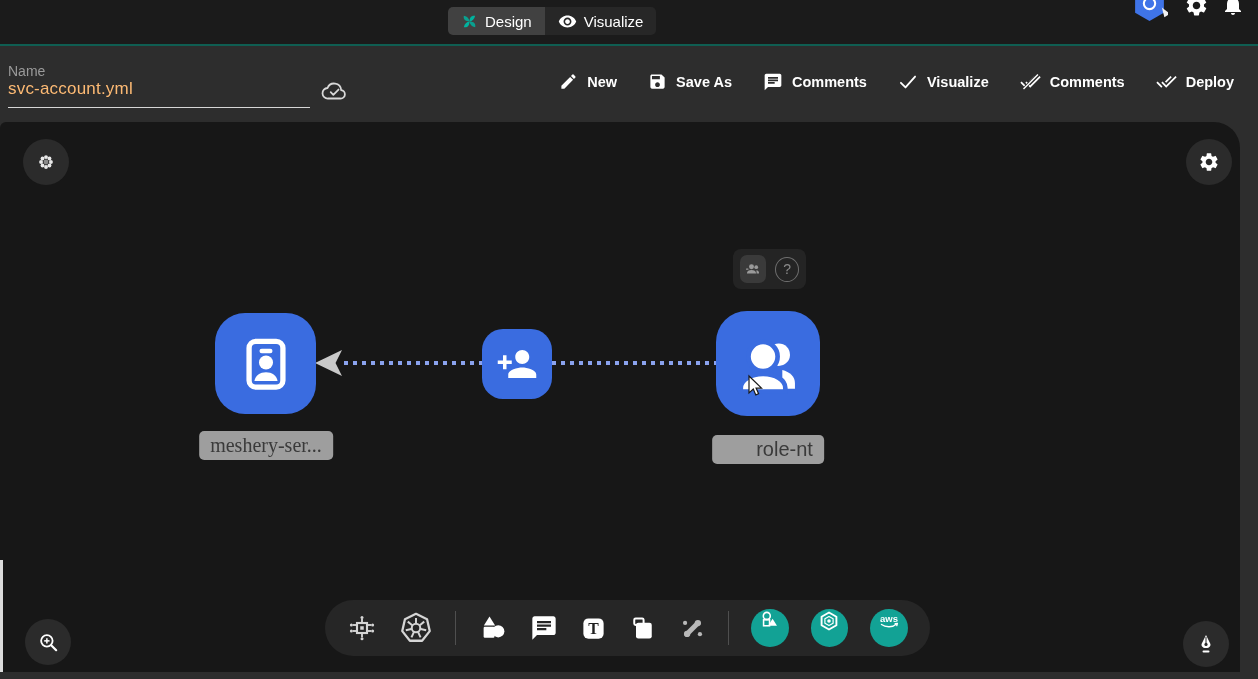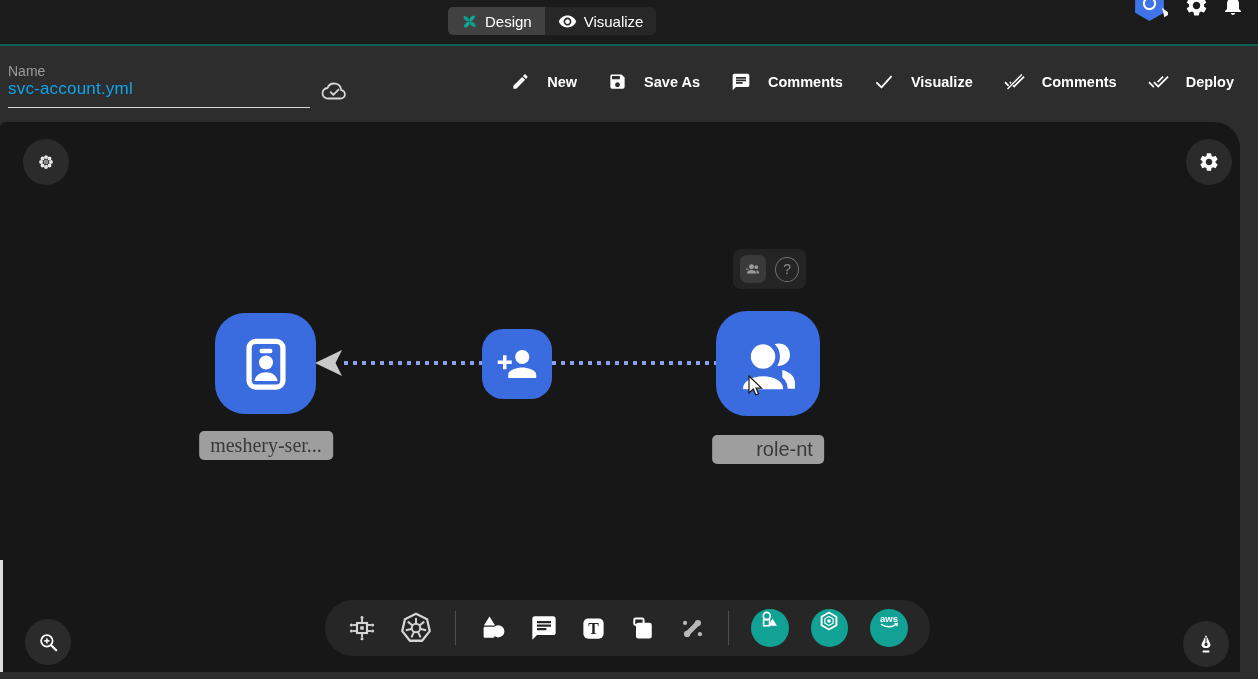--- a/index.html
+++ b/index.html
@@ -11,25 +11,25 @@
   .tabs{position:absolute;left:448px;top:7px;display:flex;border-radius:5px;overflow:hidden;}
   .tab{height:28px;display:flex;align-items:center;gap:7px;padding:0 13px;font-size:15px;color:#fff;cursor:pointer;}
   .tab-design{background:#414141;}
   .tab-visualize{background:#272727;}
   .topbar-icon{position:absolute;}
   .teal-line{position:absolute;left:0;top:44px;width:1258px;height:2px;background:#0f5e52;}
 
   
   .actionbar{position:absolute;left:0;top:46px;width:1258px;height:76px;background:#2d2d2d;}
   .name-label{position:absolute;left:8px;top:17px;font-size:14px;color:#9a9a9a;}
-  .name-value{position:absolute;left:8px;top:33px;font-size:17px;color:#0ea5e9;letter-spacing:.2px;}
+  .name-value{position:absolute;left:8px;top:33px;font-size:17px;color:#fdba74;letter-spacing:.2px;}
   .name-underline{position:absolute;left:8px;top:61px;width:302px;height:1px;background:#d6d6d6;}
   .cloud-btn{position:absolute;left:320px;top:31px;}
   .actions{position:absolute;right:24px;top:25px;display:flex;align-items:center;gap:31px;}
-  .action-btn{display:flex;align-items:center;gap:17px;color:#fff;font-size:14.5px;font-weight:600;cursor:pointer;white-space:nowrap;}
+  .action-btn{display:flex;align-items:center;gap:9px;color:#fff;font-size:14.5px;font-weight:600;cursor:pointer;white-space:nowrap;}
 
   
   .canvas{position:absolute;left:0;top:122px;width:1240px;height:550px;background:#171717;
           border-radius:6px 26px 0 0;overflow:hidden;}
   .canvas-left-edge{position:absolute;left:0;top:438px;width:3px;height:112px;background:#dcdcdc;}
 
   .fab{position:absolute;width:46px;height:46px;border-radius:50%;background:#2b2b2b;
        display:flex;align-items:center;justify-content:center;cursor:pointer;}
   .fab-flower{left:23px;top:17px;}
   .fab-gear{left:1186px;top:17px;}

